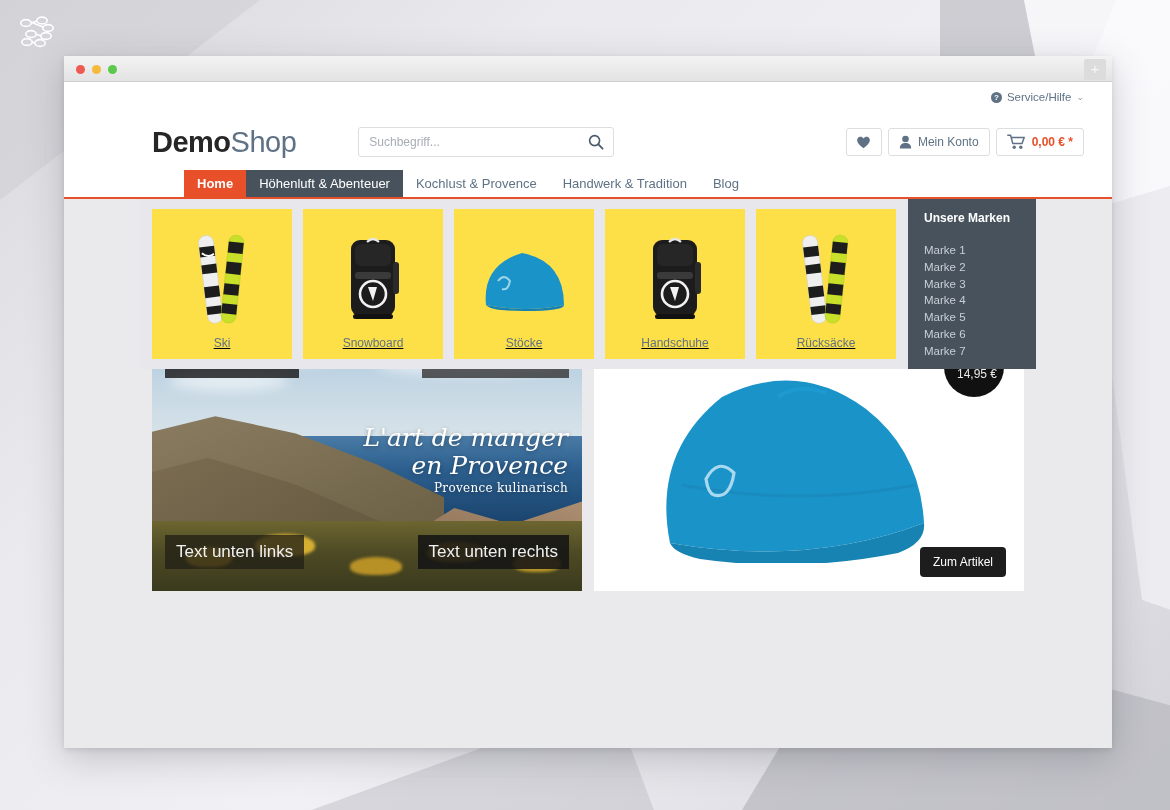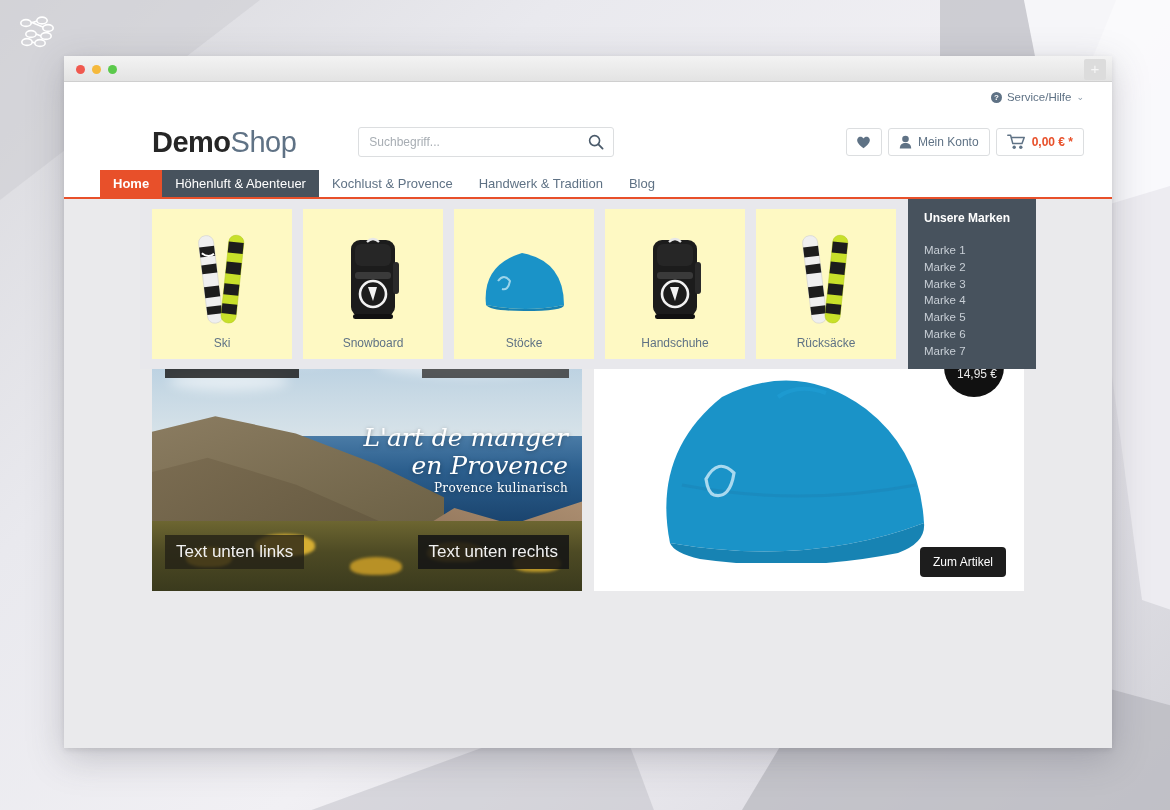--- a/index.html
+++ b/index.html
@@ -132,21 +132,21 @@
   #header-actions { margin-left: auto; display: flex; gap: 6px; align-items: center; }
   .hbtn {
     height: 28px; border: 1px solid #dcdee0; border-radius: 3px; background: #fff;
     display: flex; align-items: center; gap: 6px; padding: 0 10px; cursor: pointer;
     font-size: 12px; color: #5f7285;
   }
   #wishlist-button { width: 36px; justify-content: center; padding: 0; }
 
   
   #main-nav {
-    display: flex; align-items: flex-end; padding-left: 36px;
+    display: flex; align-items: flex-end; padding-left: 120px;
     height: 27px; border-bottom: 2px solid #e8502a;
     background: #fff; position: relative; z-index: 5;
   }
   .nav-item {
     height: 27px; line-height: 27px; padding: 0 13px;
     font-size: 13px; color: #5f7285; cursor: pointer; white-space: nowrap;
   }
   .nav-item.nav-home { background: #e8502a; color: #fff; font-weight: bold; }
   .nav-item.nav-active { background: #47525d; color: #fff; }
 
@@ -168,23 +168,24 @@
   .mega-side-item.active::after {
     content: ""; position: absolute; right: -9px; top: 9px;
     border-top: 7px solid transparent; border-bottom: 7px solid transparent;
     border-left: 9px solid #5e6a76;
   }
   #mega-content {
     flex: 1; background: #e8e8ec; display: flex; gap: 11px;
     padding: 10px 12px;
   }
   .cat-tile {
-    flex: 1; background: #fef9c3; display: flex; flex-direction: column;
+    flex: 1; background: #fde047; display: flex; flex-direction: column;
     align-items: center; justify-content: space-between; padding: 10px 4px 9px;
     cursor: pointer;
+    text-decoration: underline;
   }
   .cat-img { flex: 1; display: flex; align-items: center; justify-content: center; width: 100%; }
   .cat-label { font-size: 12px; color: #5f7285; }
   #mega-brands {
     width: 128px; background: #47525d; padding: 12px 0 0 16px;
   }
   #mega-brands .brand-title { color: #fff; font-size: 12px; font-weight: bold; margin-bottom: 17px; }
   .brand-item { color: #c8cfd6; font-size: 11.5px; line-height: 16.8px; cursor: pointer; }
 
   

